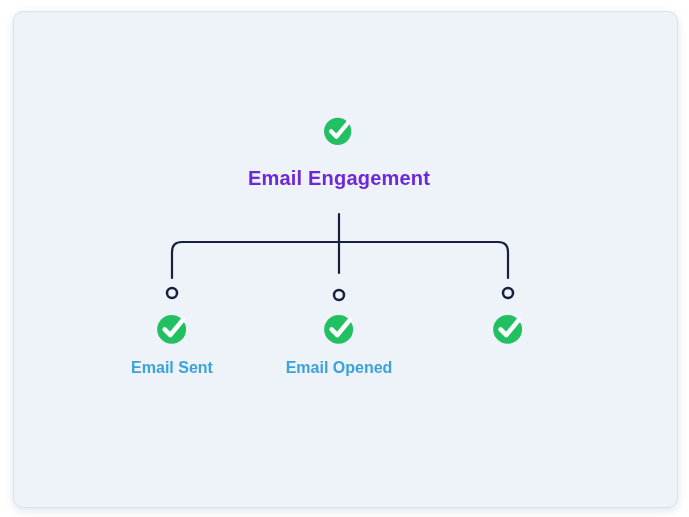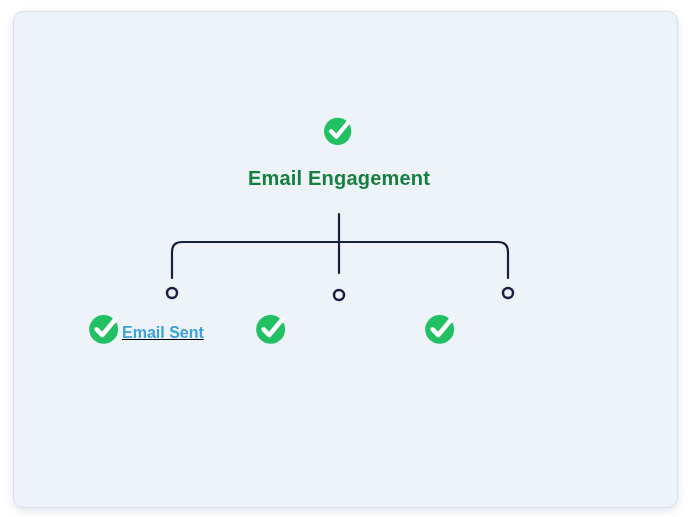--- a/index.html
+++ b/index.html
@@ -41,29 +41,30 @@
     height: 33px;
   }
   .root-title {
     position: absolute;
     left: 175px;
     top: 155px;
     width: 300px;
     text-align: center;
     font-size: 20px;
     font-weight: 700;
-    color: #15803d;
+    color: #6d28d9;
     letter-spacing: 0.2px;
   }
   .node {
     position: absolute;
     top: 299px;
     width: 170px;
     display: flex;
-    text-decoration: underline;
+    flex-direction: column;
+    align-items: center;
   }
   .node-left   { left: 73px;  }
   .node-middle { left: 240px; }
   .node-right  { left: 409px; }
   .node-icon {
     width: 35px;
     height: 35px;
     flex: 0 0 auto;
   }
   .node-label {
@@ -105,20 +106,21 @@
         <path d="M11 21 L17.5 27.5 L32 10" stroke="#ffffff" stroke-width="5.2" stroke-linecap="round" stroke-linejoin="round" fill="none"></path>
       </svg>
       <div class="node-label">Email Sent</div>
     </div>
 
     <div class="node node-middle">
       <svg class="node-icon" viewBox="0 0 40 40" xmlns="http://www.w3.org/2000/svg">
         <circle cx="19" cy="21" r="16.5" fill="#21c063"></circle>
         <path d="M11 21 L17.5 27.5 L32 10" stroke="#ffffff" stroke-width="5.2" stroke-linecap="round" stroke-linejoin="round" fill="none"></path>
       </svg>
+      <div class="node-label">Email Opened</div>
     </div>
 
     <div class="node node-right">
       <svg class="node-icon" viewBox="0 0 40 40" xmlns="http://www.w3.org/2000/svg">
         <circle cx="19" cy="21" r="16.5" fill="#21c063"></circle>
         <path d="M11 21 L17.5 27.5 L32 10" stroke="#ffffff" stroke-width="5.2" stroke-linecap="round" stroke-linejoin="round" fill="none"></path>
       </svg>
     </div>
 
   </div>

